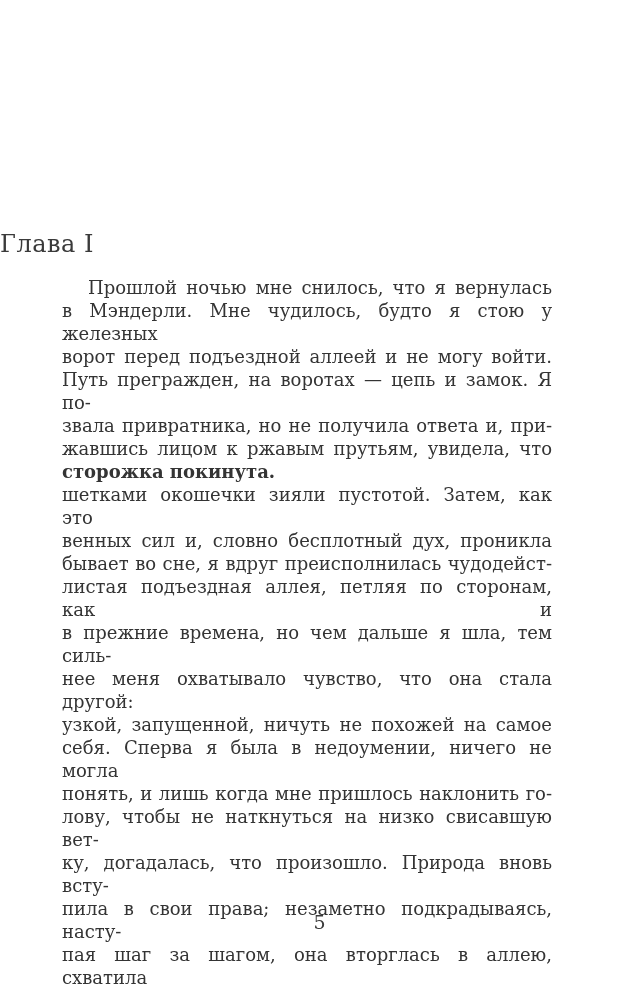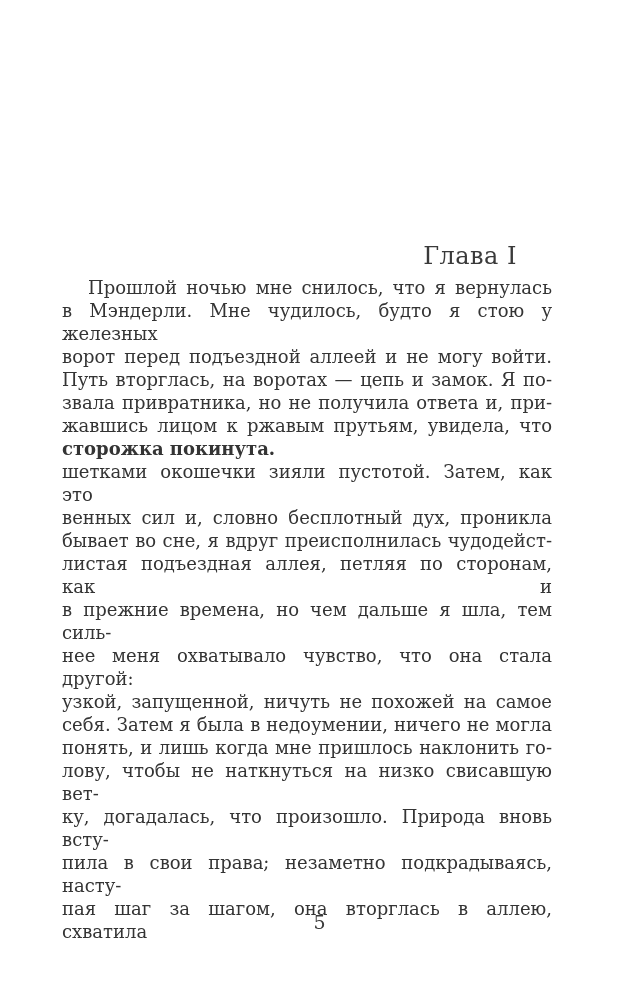--- a/index.html
+++ b/index.html
@@ -14,22 +14,22 @@
     background: #ffffff;
     overflow: hidden;
     font-family: "DejaVu Serif", "Liberation Serif", serif;
     color: #343434;
   }
   .chapter-heading {
     position: absolute;
     top: 230px;
     left: 0;
     width: 505px;
-    margin: 12px;
-    text-align: right;
+    margin: 0;
+    text-align: left;
     font-size: 24px;
     font-weight: normal;
     line-height: 28px;
     letter-spacing: 0.5px;
     color: #3a3a3a;
   }
   .body-text {
     position: absolute;
     top: 276px;
     left: 62px;
@@ -68,34 +68,34 @@
 <body>
 
 <div class="book-page">
   <h1 class="chapter-heading">Глава I</h1>
 
   <div class="body-text" id="body-text">
       <div class="paragraph">
         <div class="line first">Прошлой ночью мне снилось, что я вернулась</div>
         <div class="line">в Мэндерли. Мне чудилось, будто я стою у железных</div>
         <div class="line">ворот перед подъездной аллеей и не могу войти.</div>
-        <div class="line">Путь вторглась, на воротах — цепь и замок. Я по-</div>
+        <div class="line">Путь прегражден, на воротах — цепь и замок. Я по-</div>
         <div class="line">звала привратника, но не получила ответа и, при-</div>
         <div class="line">жавшись лицом к ржавым прутьям, увидела, что</div>
         <div class="line lastline">сторожка покинута.</div>
       </div>
       <div class="paragraph">
         <div class="line">шетками окошечки зияли пустотой. Затем, как это</div>
         <div class="line">венных сил и, словно бесплотный дух, проникла</div>
         <div class="line">бывает во сне, я вдруг преисполнилась чудодейст-</div>
         <div class="line">листая подъездная аллея, петляя по сторонам, как и</div>
         <div class="line">в прежние времена, но чем дальше я шла, тем силь-</div>
         <div class="line">нее меня охватывало чувство, что она стала другой:</div>
         <div class="line">узкой, запущенной, ничуть не похожей на самое</div>
-        <div class="line">себя. Затем я была в недоумении, ничего не могла</div>
+        <div class="line">себя. Сперва я была в недоумении, ничего не могла</div>
         <div class="line">понять, и лишь когда мне пришлось наклонить го-</div>
         <div class="line">лову, чтобы не наткнуться на низко свисавшую вет-</div>
         <div class="line">ку, догадалась, что произошло. Природа вновь всту-</div>
         <div class="line">пила в свои права; незаметно подкрадываясь, насту-</div>
         <div class="line">пая шаг за шагом, она вторглась в аллею, схватила</div>
       </div>
     </div>
 
   <div class="page-number">5</div>
 </div>

